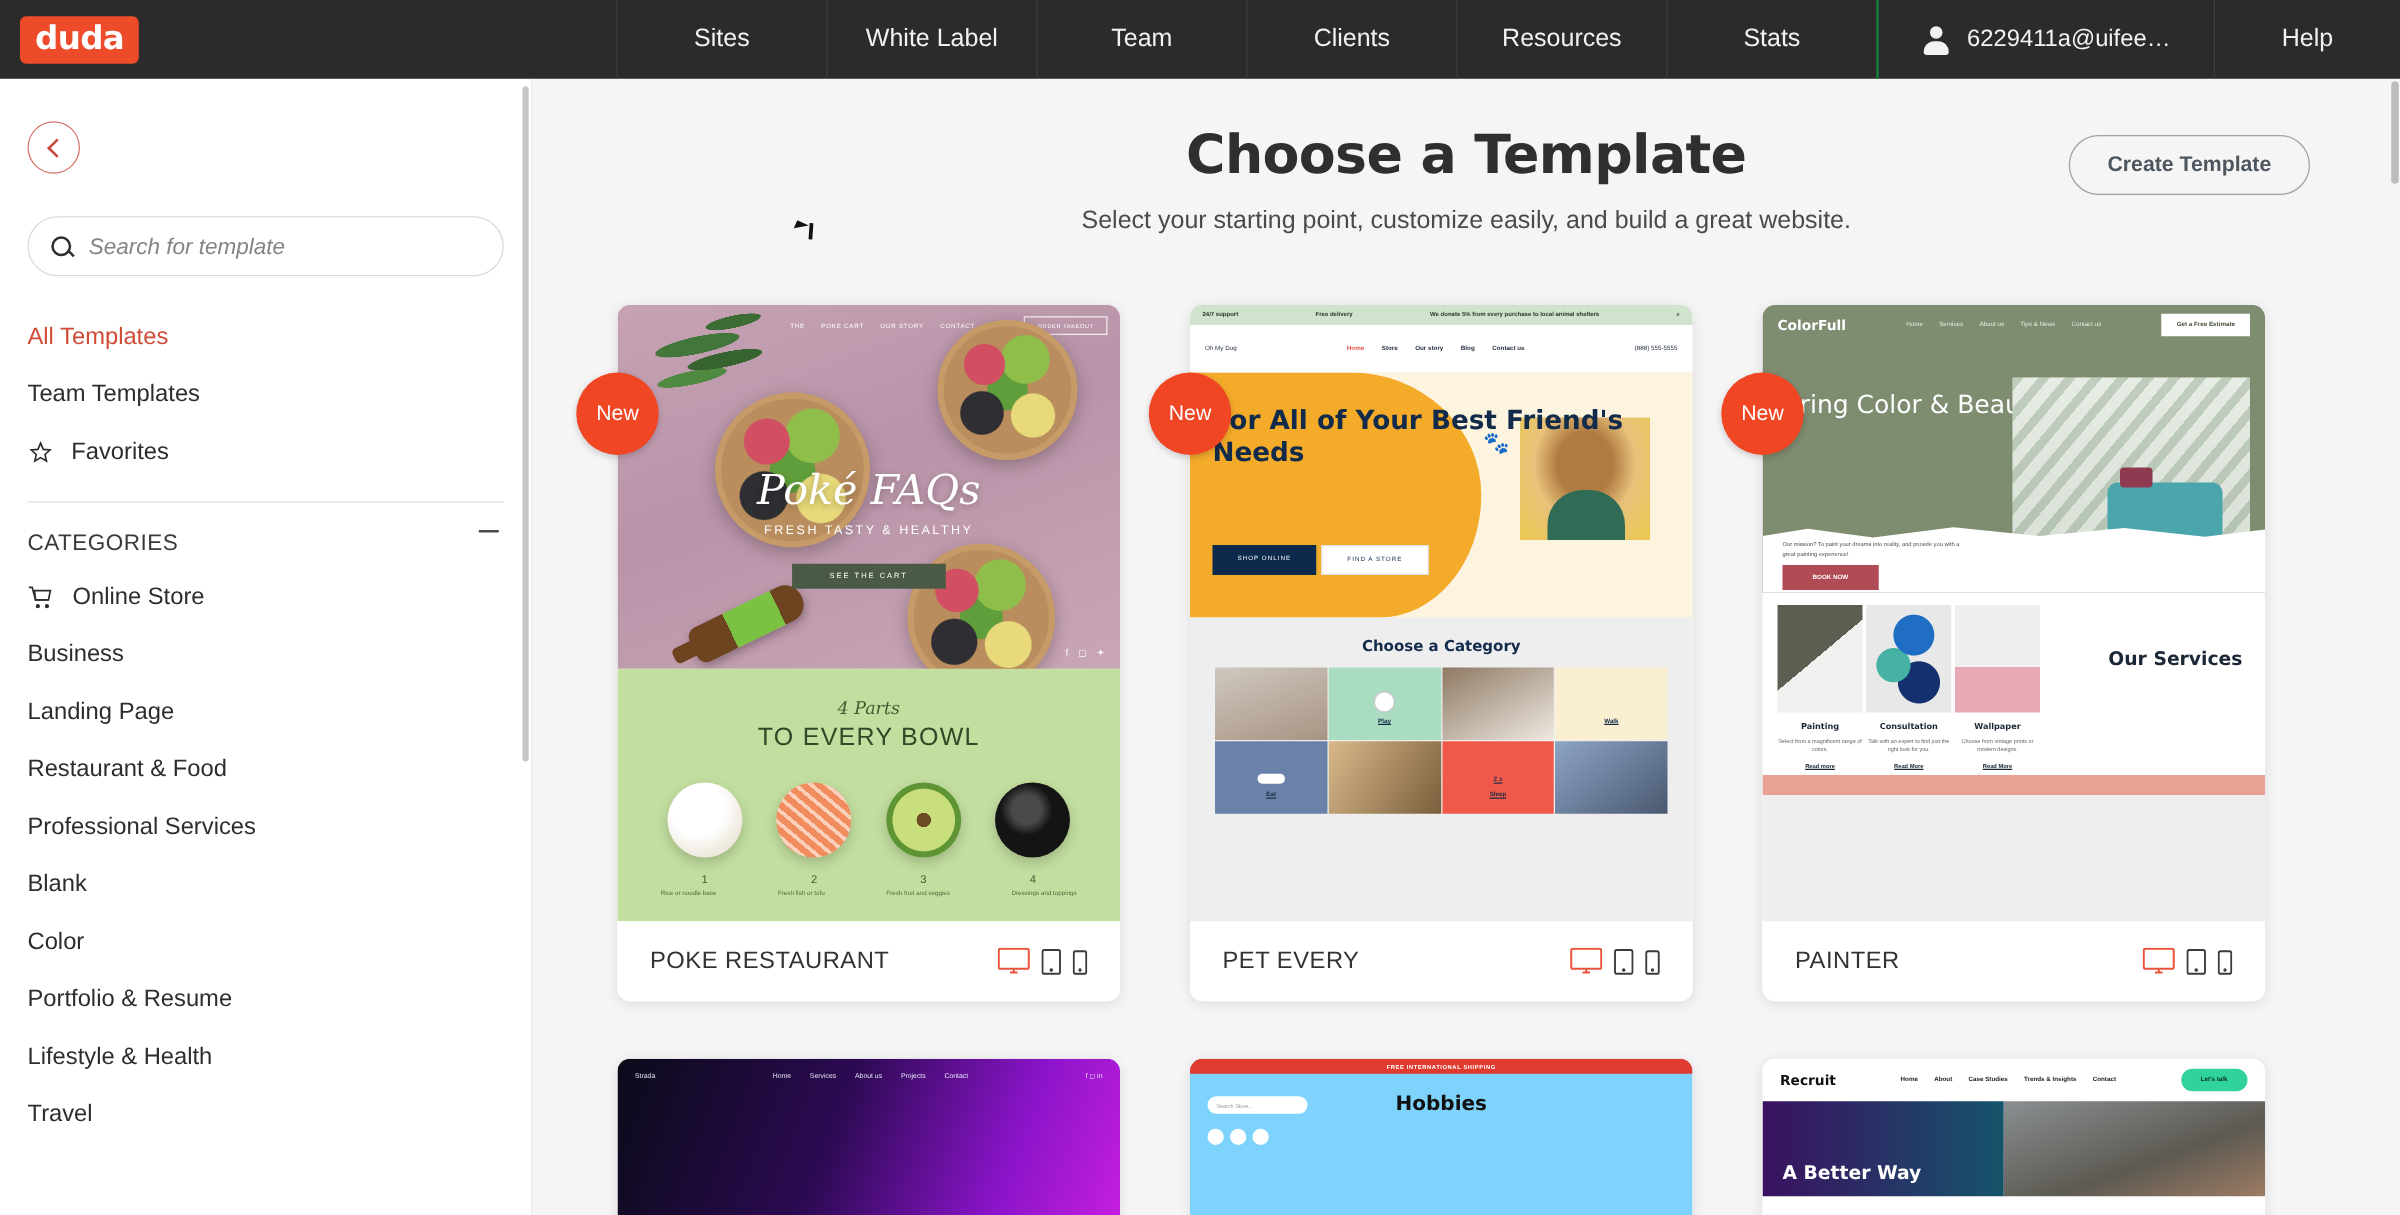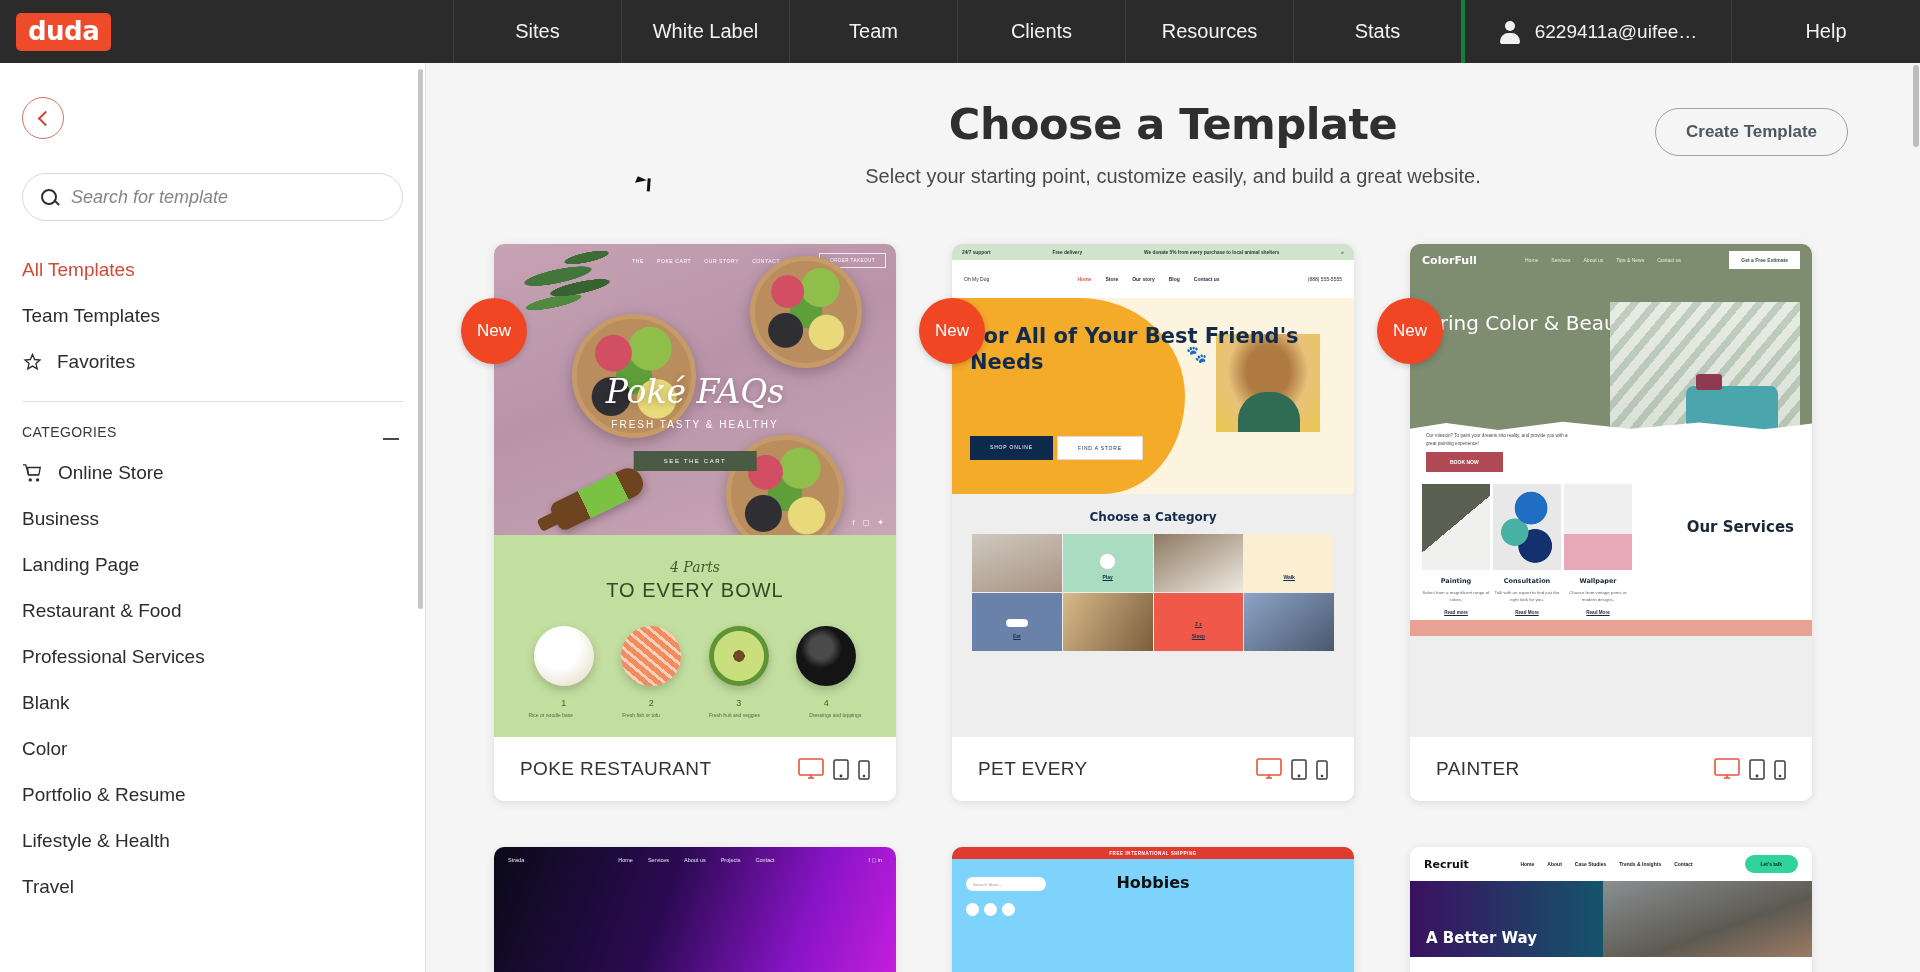--- a/index.html
+++ b/index.html
@@ -31,28 +31,28 @@
   .nav-item {
     display: flex; align-items: center; justify-content: center;
     color: #f2f2f2; font-size: 20px;
     padding: 0 20px; min-width: 168px;
     border-left: 1px solid #3e3e3e;
     cursor: pointer; white-space: nowrap;
   }
   .nav-account {
     display: flex; align-items: center; justify-content: center; gap: 14px;
     color: #f2f2f2; font-size: 19px;
-    border-left: 4px solid #15803d;
+    border-left: 2px solid #15803d;
     padding: 0 26px; min-width: 270px; cursor: pointer;
   }
   .nav-help {
     display: flex; align-items: center; justify-content: center;
     color: #f2f2f2; font-size: 20px;
     border-left: 1px solid #3e3e3e;
-    width: 189px; cursor: pointer;
+    width: 149px; cursor: pointer;
   }
   .user-glyph { width: 22px; height: 24px; position: relative; flex: 0 0 auto; }
   .user-glyph::before {
     content: ""; position: absolute; top: 1px; left: 6px;
     width: 10px; height: 10px; border-radius: 50%; background: #f2f2f2;
   }
   .user-glyph::after {
     content: ""; position: absolute; top: 13px; left: 1px;
     width: 20px; height: 11px; background: #f2f2f2;
     border-radius: 10px 10px 3px 3px;
@@ -108,23 +108,23 @@
   .side-list { margin-top: 26px; }
   .side-link {
     display: flex; align-items: center; gap: 14px;
     padding: 12px 22px; font-size: 19px; color: #2d2d2d;
     cursor: pointer;
   }
   .side-link.active { color: #cf4b36; }
   .divider { height: 1px; background: #e0e0e0; margin: 16px 22px 8px 22px; }
 
   .cat-head {
-    display: flex; align-items: flex-end; justify-content: space-between;
+    display: flex; align-items: flex-start; justify-content: space-between;
     padding: 14px 26px 10px 22px;
-    font-size: 14px; letter-spacing: 0.4px; color: #3a3a3a;
+    font-size: 18px; letter-spacing: 0.4px; color: #3a3a3a;
     cursor: pointer;
   }
   .minus { width: 16px; height: 2px; background: #4a4a4a; }
 
   .star-ic { width: 21px; height: 20px; flex: 0 0 auto; }
   .cart-ic { width: 22px; height: 20px; flex: 0 0 auto; }
 
   .scrollbar-track {
     position: absolute; right: 2px; top: 0; width: 5px; height: 100%;
   }

